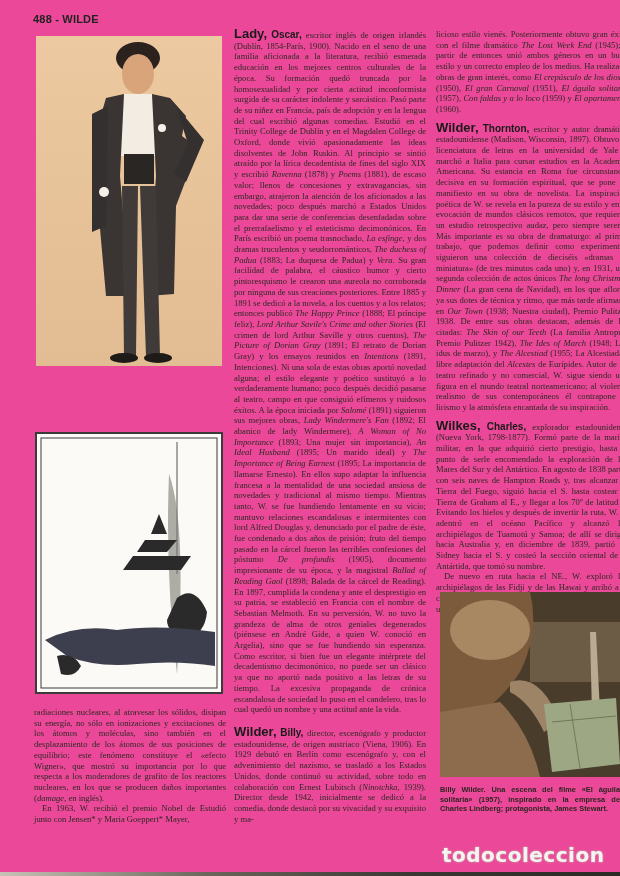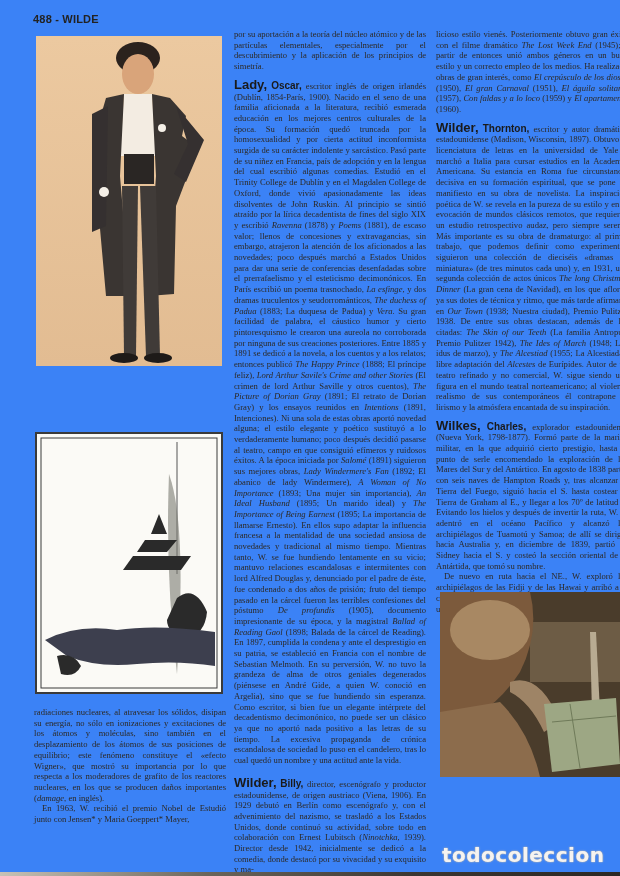--- a/index.html
+++ b/index.html
@@ -1,18 +1,18 @@
 <!DOCTYPE html>
 <html><head>
 <meta charset="utf-8">
 <style>
   html, body { margin:0; padding:0; }
   body { width:620px; height:876px; background:#f7f1e3; position:relative; overflow:hidden;
          font-family:"Liberation Serif", serif; color:#2a2520; }
-  .page { position:absolute; left:0; top:0; width:620px; height:876px; background:#3b82f6; }
+  .page { position:absolute; left:0; top:0; width:620px; height:876px; background:#ec4899; }
   .running-head { position:absolute; left:33px; top:13px; font-family:"Liberation Sans", sans-serif;
          font-weight:bold; font-size:11px; color:#222; letter-spacing:0.2px; }
   .col { position:absolute; font-size:8.6px; line-height:10.7px; text-align:justify; color:#2d2924; }
   .col p { margin:0; }
   .col p.indent { text-indent:8px; }
   .entry { margin-top:8px; }
   .entry:first-child { margin-top:0; }
   .hw-sur { font-family:"Liberation Sans", sans-serif; font-weight:bold; font-size:13px; color:#1a1a1a; }
   .hw-name { font-family:"Liberation Sans", sans-serif; font-weight:bold; font-size:10px; color:#1a1a1a; }
   i { font-style:italic; }
@@ -86,23 +86,20 @@
     </svg>
   </div>
 
   <div class="col" style="left:34px;top:707px;width:192px;">
     <p><span>radiaciones nucleares, al atravesar los sólidos, disipan su energía, no sólo en ionizaciones y excitaciones de los átomos y moléculas, sino también en el desplazamiento de los átomos de sus posiciones de equilibrio; este fenómeno constituye el «efecto Wigner», que mostró su importancia por lo que respecta a los moderadores de grafito de los reactores nucleares, en los que se producen daños importantes (</span><i>damage</i><span>, en inglés).</span></p>
     <p class="indent">En 1963, W. recibió el premio Nobel de Estudió junto con Jensen* y Maria Goeppert* Mayer,</p>
   </div>
 
   <div class="col" style="left:234px;top:29px;width:192px;">
     <div class="entry">
-      <p>por su aportación a la teoría del núcleo atómico y de las partículas elementales, especialmente por el descubrimiento y la aplicación de los principios de simetría.</p>
-    </div>
-    <div class="entry">
       <p>
         <span class="hw-sur">Lady,</span>
         <span class="hw-name">Oscar,</span><span> escritor inglés de origen irlandés (Dublín, 1854-París, 1900). Nacido en el seno de una familia aficionada a la literatura, recibió esmerada educación en los mejores centros culturales de la época. Su formación quedó truncada por la homosexualidad y por cierta actitud inconformista surgida de su carácter indolente y sarcástico. Pasó parte de su niñez en Francia, país de adopción y en la lengua del cual escribió algunas comedias. Estudió en el Trinity College de Dublín y en el Magdalen College de Oxford, donde vivió apasionadamente las ideas disolventes de John Ruskin. Al principio se sintió atraído por la lírica decadentista de fines del siglo XIX y escribió </span><i>Ravenna</i><span> (1878) y </span><i>Poems</i><span> (1881), de escaso valor; llenos de concesiones y extravagancias, sin embargo, atrajeron la atención de los aficionados a las novedades; poco después marchó a Estados Unidos para dar una serie de conferencias desenfadadas sobre el prerrafaelismo y el esteticismo decimonónicos. En París escribió un poema trasnochado, </span><i>La esfinge</i><span>, y dos dramas truculentos y seudorrománticos, </span><i>The duchess of Padua</i><span> (1883; La duquesa de Padua) y </span><i>Vera</i><span>. Su gran facilidad de palabra, el cáustico humor y cierto pintoresquismo le crearon una aureola no corroborada por ninguna de sus creaciones posteriores. Entre 1885 y 1891 se dedicó a la novela, a los cuentos y a los relatos; entonces publicó </span><i>The Happy Prince</i><span> (1888; El príncipe feliz), </span><i>Lord Arthur Savile's Crime and other Stories</i><span> (El crimen de lord Arthur Saville y otros cuentos), </span><i>The Picture of Dorian Gray</i><span> (1891; El retrato de Dorian Gray) y los ensayos reunidos en </span><i>Intentions</i><span> (1891, Intenciones). Ni una sola de estas obras aportó novedad alguna; el estilo elegante y poético sustituyó a lo verdaderamente humano; poco después decidió pasarse al teatro, campo en que consiguió efímeros y ruidosos éxitos. A la época iniciada por </span><i>Salomé</i><span> (1891) siguieron sus mejores obras, </span><i>Lady Windermere's Fan</i><span> (1892; El abanico de lady Windermere), </span><i>A Woman of No Importance</i><span> (1893; Una mujer sin importancia), </span><i>An Ideal Husband</i><span> (1895; Un marido ideal) y </span><i>The Importance of Being Earnest</i><span> (1895; La importancia de llamarse Ernesto). En ellos supo adaptar la influencia francesa a la mentalidad de una sociedad ansiosa de novedades y tradicional al mismo tiempo. Mientras tanto, W. se fue hundiendo lentamente en su vicio; mantuvo relaciones escandalosas e intermitentes con lord Alfred Douglas y, denunciado por el padre de éste, fue condenado a dos años de prisión; fruto del tiempo pasado en la cárcel fueron las terribles confesiones del póstumo </span><i>De profundis</i><span> (1905), documento impresionante de su época, y la magistral </span><i>Ballad of Reading Gaol</i><span> (1898; Balada de la cárcel de Reading). En 1897, cumplida la condena y ante el desprestigio en su patria, se estableció en Francia con el nombre de Sebastian Melmoth. En su perversión, W. no tuvo la grandeza de alma de otros geniales degenerados (piénsese en André Gide, a quien W. conoció en Argelia), sino que se fue hundiendo sin esperanza. Como escritor, si bien fue un elegante intérprete del decadentismo decimonónico, no puede ser un clásico ya que no aportó nada positivo a las letras de su tiempo. La excesiva propaganda de crónica escandalosa de sociedad lo puso en el candelero, tras lo cual quedó un nombre y una actitud ante la vida.</span>
       </p>
     </div>
     <div class="entry" style="margin-top:12px;">
       <p>
         <span class="hw-sur">Wilder,</span>
         <span class="hw-name">Billy,</span><span> director, escenógrafo y productor estadounidense, de origen austriaco (Viena, 1906). En 1929 debutó en Berlín como escenógrafo y, con el advenimiento del nazismo, se trasladó a los Estados Unidos, donde continuó su actividad, sobre todo en colaboración con Ernest Lubitsch (</span><i>Ninotchka</i><span>, 1939). Director desde 1942, inicialmente se dedicó a la comedia, donde destacó por su vivacidad y su exquisito y ma-</span>
       </p>
@@ -136,16 +133,17 @@
       <path d="M0 0 L90 0 Q100 40 80 80 Q60 110 40 120 L0 130 Z" fill="#7c5a3c"></path>
       <ellipse cx="50" cy="38" rx="40" ry="30" fill="#a88863"></ellipse>
       <path d="M70 90 Q100 80 120 130 L104 140 Q90 110 70 100 Z" fill="#9e8466"></path>
       <path d="M0 120 L60 110 Q90 140 100 185 L0 185 Z" fill="#8c6c4c"></path>
       <path d="M104 112 L176 106 L180 172 L112 180 Z" fill="#9da784"></path>
       <line x1="112" y1="130" x2="176" y2="124" stroke="#6f7a59" stroke-width="1"></line>
       <line x1="130" y1="112" x2="140" y2="176" stroke="#6f7a59" stroke-width="1"></line>
     </svg>
   </div>
 
+  <div class="caption" style="left:440px;top:785px;width:180px;">Billy Wilder. Una escena del filme «El águila solitaria» (1957), inspirado en la empresa de Charles Lindberg; protagonista, James Stewart.</div>
 
   <div class="watermark">todocoleccion</div>
   <div class="bottom-strip"></div>
 </div>
 
 </body></html>

